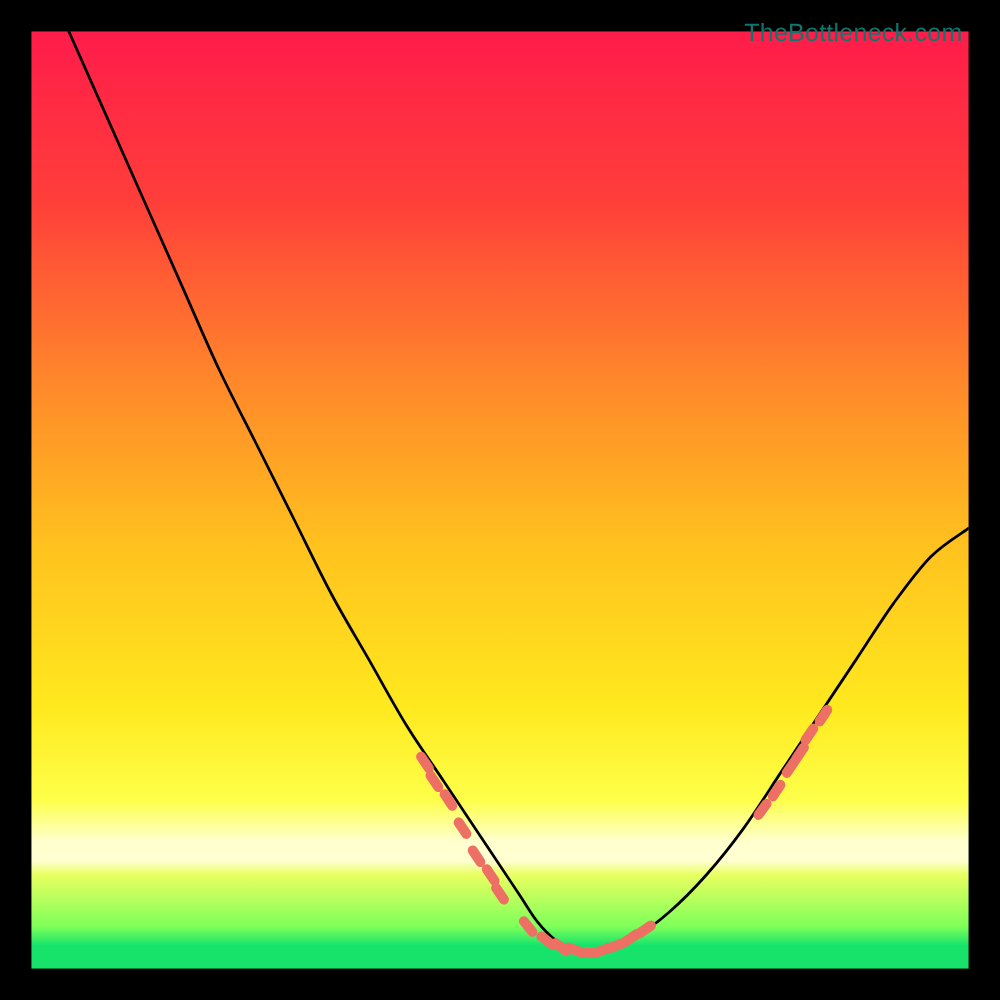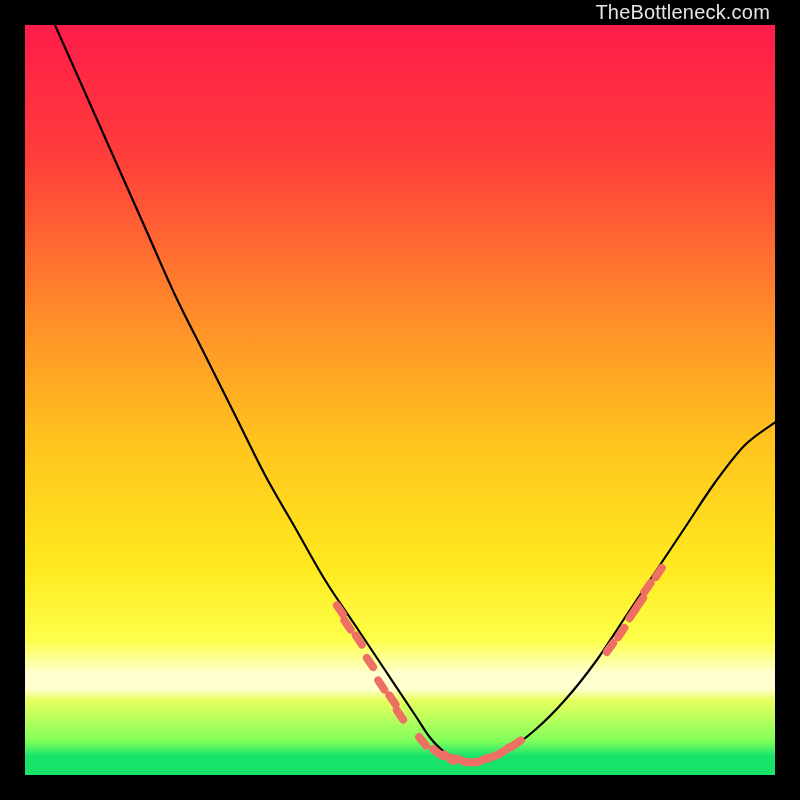--- a/index.html
+++ b/index.html
@@ -21,23 +21,23 @@
   }
   .plot-area {
     position: absolute;
     left: 0;
     top: 0;
     width: 750px;
     height: 750px;
   }
   .attribution {
     position: absolute;
-    top: 1px;
+    top: 16px;
     right: 30px;
-    color: #e5e5e5;
+    color: #0f766e;
     font-size: 20px;
     font-weight: 500;
     letter-spacing: 0.2px;
   }
 </style>
 </head>
 <body>
 
 <div class="chart-frame">
   <svg class="plot-area" viewBox="0 0 750 750" preserveAspectRatio="none">

